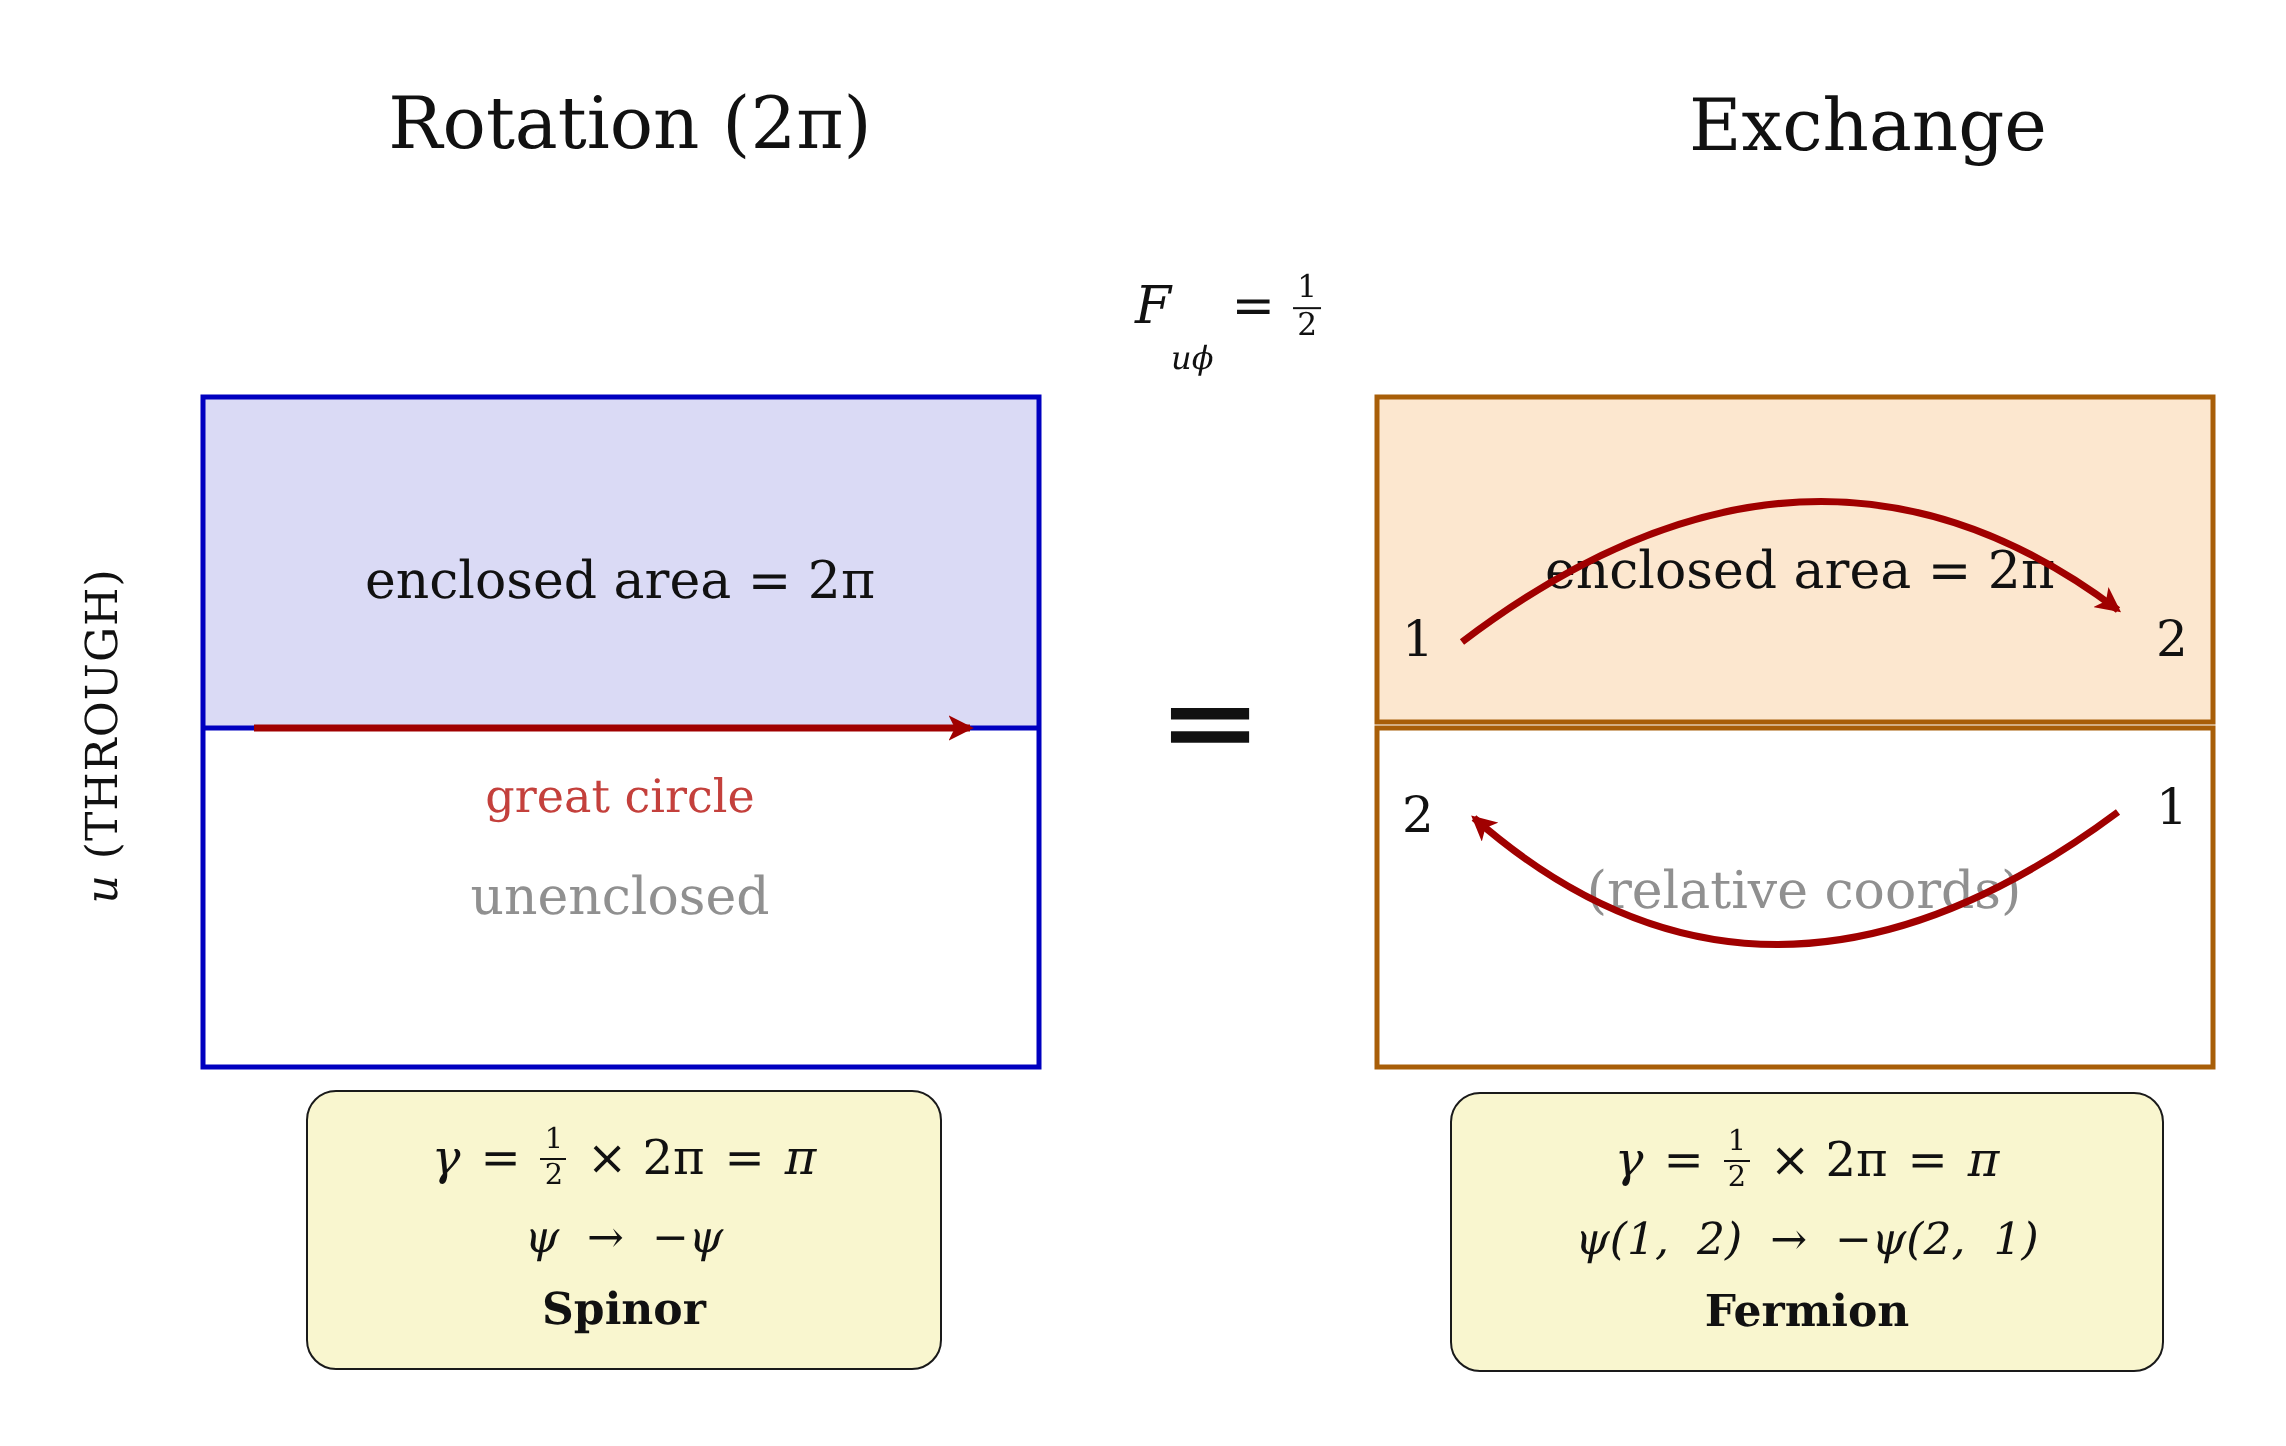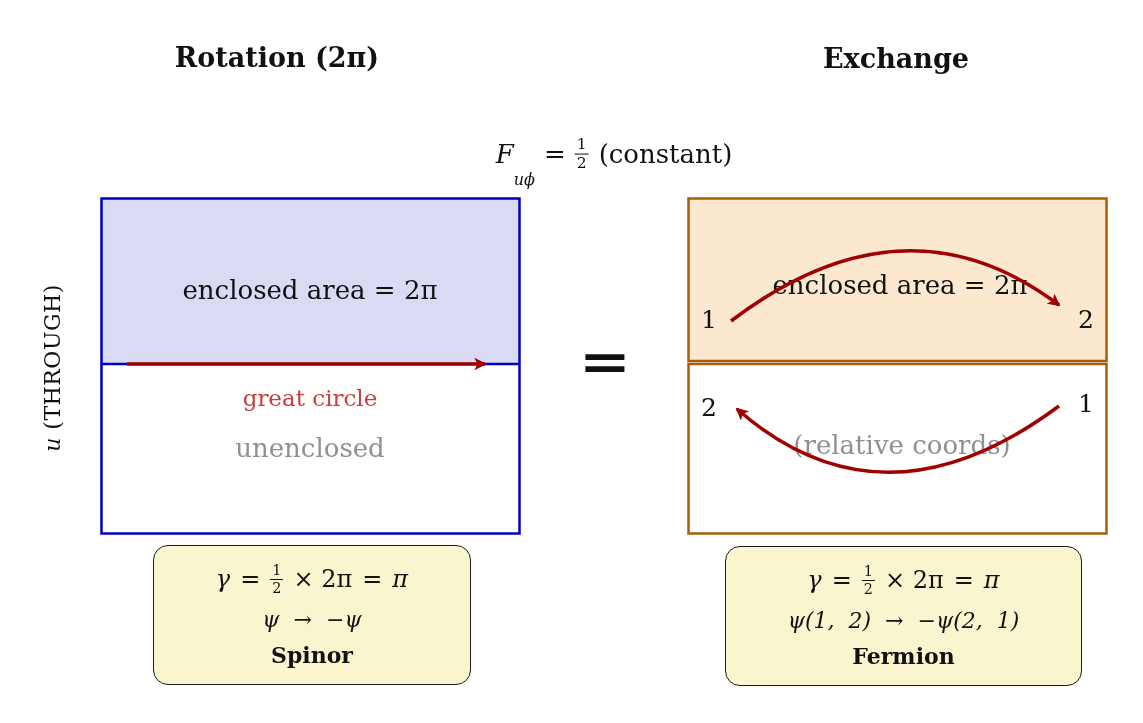--- a/index.html
+++ b/index.html
@@ -3,21 +3,21 @@
 <meta charset="utf-8">
 <style>
   html,body{margin:0;padding:0;background:#ffffff;}
   .canvas{
     position:relative;width:1143px;height:723px;background:#ffffff;
     font-family:"DejaVu Serif", serif;color:#111;overflow:hidden;
   }
   .it{font-style:italic;}
   .title{
     position:absolute;transform:translateX(-50%);
-    font-weight:bold;font-size:27px;white-space:nowrap;
+    font-weight:normal;font-size:36px;white-space:nowrap;margin-left:38px;
   }
   .title-left{left:277px;top:42px;}
   .title-right{left:896px;top:43px;}
 
   .formula{
     position:absolute;left:614px;top:154px;transform:translate(-50%,-50%);
     font-size:26px;display:flex;align-items:center;white-space:nowrap;
   }
   .formula .f-var{font-style:italic;}
   .formula .f-sub{font-style:italic;font-size:16px;position:relative;top:25px;margin-right:0;}
@@ -72,21 +72,20 @@
   <div class="title title-right">Exchange</div>
 
   <div class="formula">
     <span class="f-var">F</span>
       <span class="f-sub">uϕ</span>
     <span class="f-eq">=</span>
     <span class="frac">
         <span class="num">1</span>
         <span class="den">2</span>
       </span>
-    <span class="f-rest">(constant)</span>
   </div>
 
   <div class="yaxis">
     <span class="it">u</span><span> (THROUGH)</span>
   </div>
 
   <svg class="panel panel-left" width="421" height="338" viewBox="0 0 421 338">
     <defs>
       <marker id="arrowRed" viewBox="0 0 10 10" refX="8.5" refY="5" markerWidth="3.6" markerHeight="3.6" orient="auto-start-reverse">
         <path d="M0,0 L10,5 L0,10 L2.5,5 z" fill="#a00000"></path>

